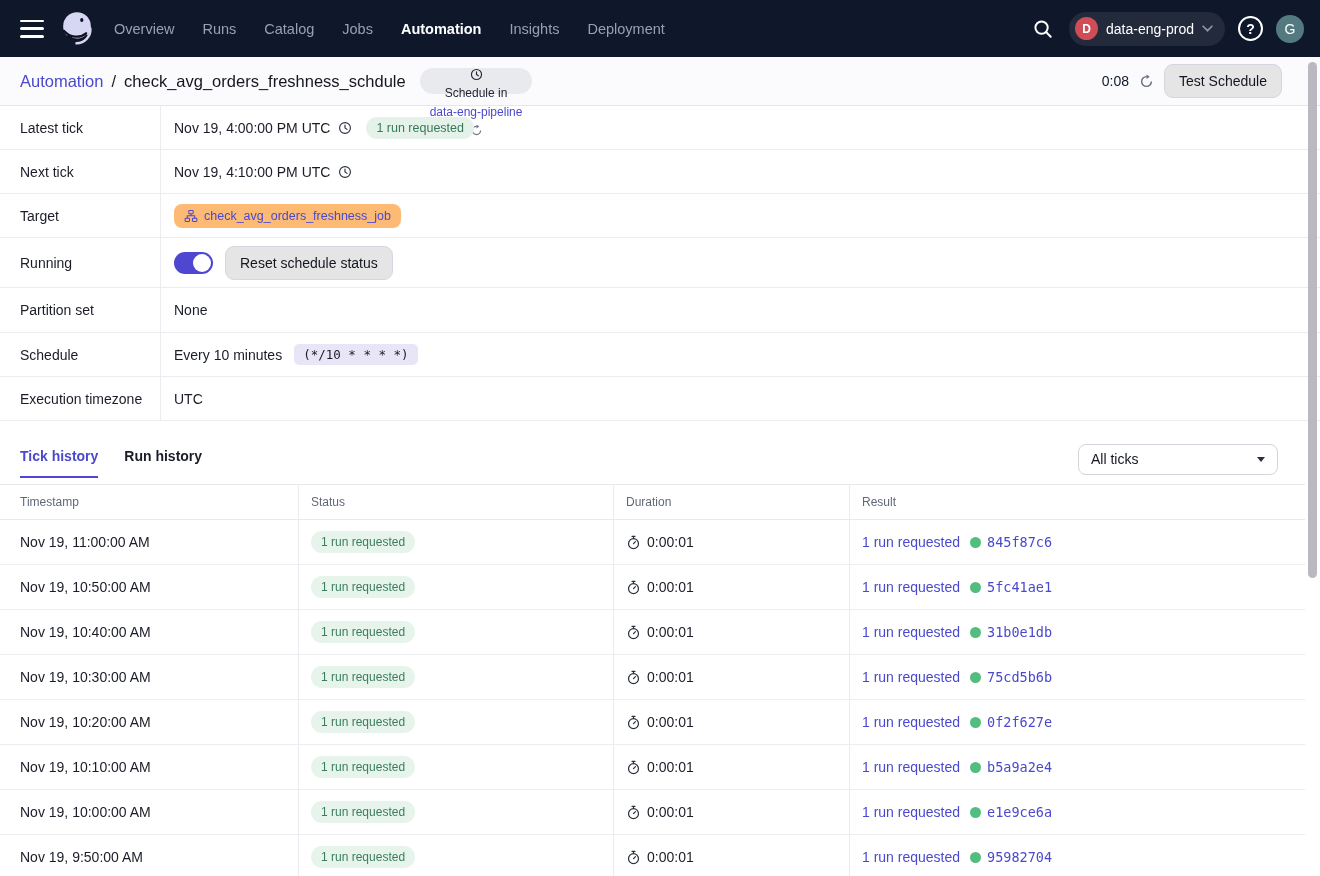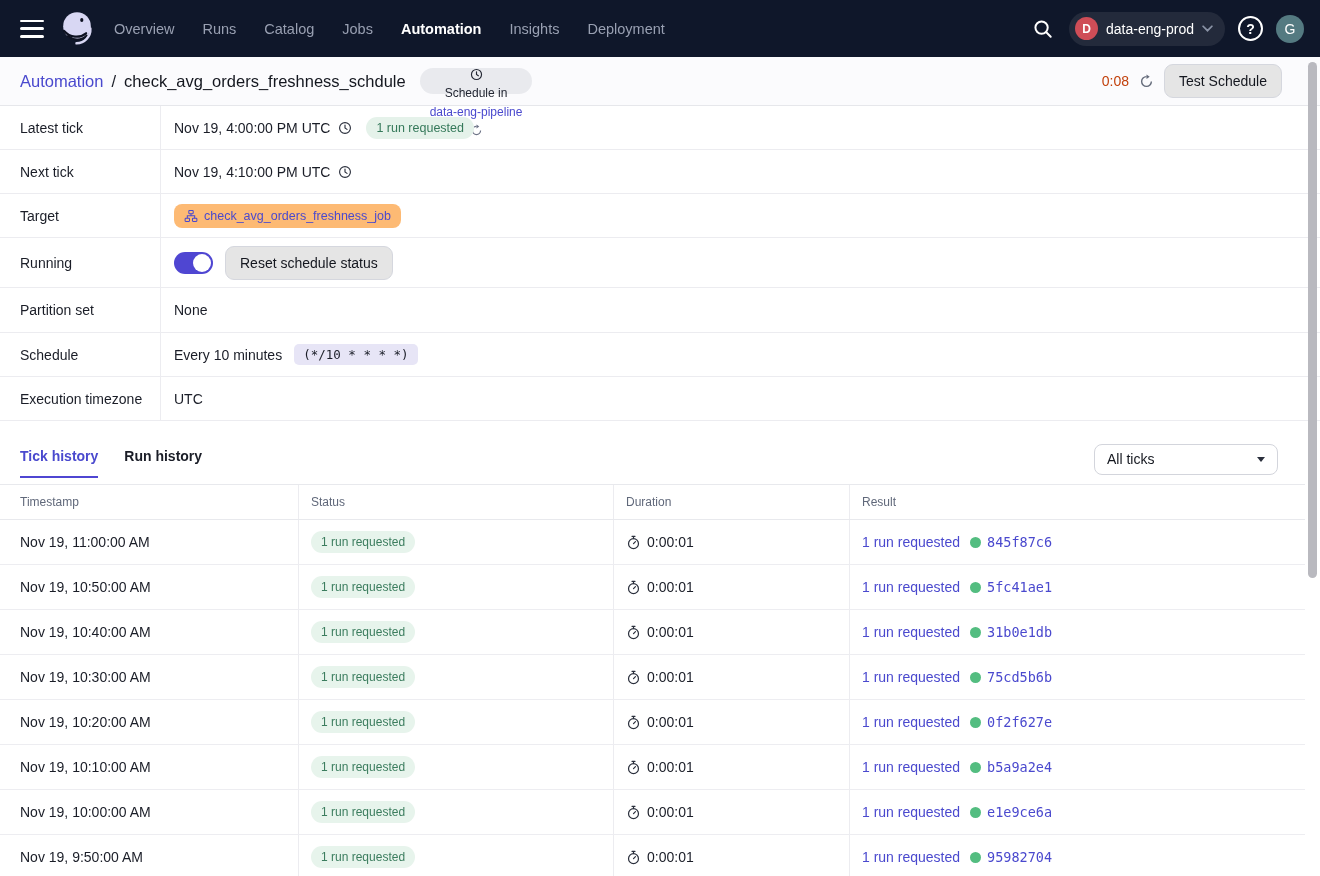--- a/index.html
+++ b/index.html
@@ -26,40 +26,40 @@
   
   .pageheader { height:49px; background:#fbfbfd; border-bottom:1px solid #e6e7eb; display:flex; align-items:center; padding:0 20px; }
   .crumb-root { color:#4a49ce; font-size:16.5px; cursor:pointer; }
   .crumb-sep { font-size:16.5px; margin:0 8px; color:#1a1d27; }
   .crumb-title { font-size:16.5px; font-weight:500; color:#14171f; }
   .ctx-pill { margin-left:14px; background:#e9eaee; border-radius:13px; height:26px; display:flex; align-items:center; padding:0 10px; gap:5px; font-size:12px; color:#232733;flex-direction:column; }
   .ctx-link { color:#4a49ce; cursor:pointer; }
   .ctx-pill .icon { display:flex; color:#232733; }
   .ctx-pill .sync { color:#6d7386; cursor:pointer; display:flex; }
   .header-right { margin-left:auto; display:flex; align-items:center; gap:10px; padding-right:18px; }
-  .timer { font-size:14px; color:#c2410c; }
+  .timer { font-size:14px; color:#0f172a; }
   .refresh { color:#646b7a; display:flex; cursor:pointer; }
   .btn { background:#e5e5e5; border:1px solid #d5d7de; border-radius:9px; padding:8px 14px; font-size:14px; color:#14171f; font-family:inherit; cursor:pointer; }
 
   
   .detail-row { display:flex; border-bottom:1px solid #ececf0; align-items:center; min-height:44px; }
   .detail-label { width:161px; flex:0 0 161px; align-self:stretch; display:flex; align-items:center; padding-left:20px; border-right:1px solid #ececf0; font-size:14px; }
   .detail-value { display:flex; align-items:center; padding-left:13px; font-size:14px; gap:6px; }
   .mini-clock { display:flex; color:#2a2f3c; margin-left:2px; }
   .green-badge { background:#e5f2ea; color:#35795a; font-size:12.5px; border-radius:12px; padding:4px 10px; margin-left:8px; }
   .job-chip { background:#fdba74; border-radius:8px; display:flex; align-items:center; gap:6px; padding:5px 10px; color:#4a49ce; font-size:12.5px; cursor:pointer; }
   .toggle { width:39px; height:22px; border-radius:11px; background:#4f46d2; position:relative; cursor:pointer; flex:0 0 39px; }
   .toggle .knob { position:absolute; right:2px; top:2px; width:18px; height:18px; border-radius:50%; background:#fff; }
   .cron-chip { background:#e7e5f6; border-radius:5px; padding:3px 9px; font-family:"DejaVu Sans Mono", monospace; font-size:12.5px; color:#1a1d27; margin-left:6px; }
 
   
   .tabsrow { display:flex; align-items:center; padding:0 20px; margin-top:21px; height:42px; }
   .tab { font-size:14px; font-weight:bold; margin-right:26px; padding-bottom:12px; cursor:pointer; border-bottom:2px solid transparent; }
   .tab.active { color:#4a49ce; border-bottom-color:#4f46d2; }
-  .filter-select { margin-left:auto; margin-right:22px; width:184px; height:31px; border:1px solid #d3d5dc; border-radius:8px; background:#fff; display:flex; align-items:center; padding:0 12px; font-size:14px; color:#14171f; cursor:pointer; margin-bottom:8px; }
+  .filter-select { margin-left:auto; margin-right:22px; width:200px; height:31px; border:1px solid #d3d5dc; border-radius:8px; background:#fff; display:flex; align-items:center; padding:0 12px; font-size:14px; color:#14171f; cursor:pointer; margin-bottom:8px; }
   .filter-select .caret { margin-left:auto; width:0; height:0; border-left:4px solid transparent; border-right:4px solid transparent; border-top:5px solid #2a2f3c; }
 
   
   .ticktable { margin-right:15px; }
   .thead, .trow { display:grid; grid-template-columns:299px 315px 236px 1fr; }
   .thead { border-top:1px solid #e8e9ed; border-bottom:1px solid #e8e9ed; height:36px; }
   .th { font-size:12px; color:#60687a; display:flex; align-items:center; padding-left:12px; border-right:1px solid #ececf0; }
   .th:first-child { padding-left:20px; }
   .th:last-child { border-right:none; }
   .trow { height:45px; border-bottom:1px solid #ededf1; }

